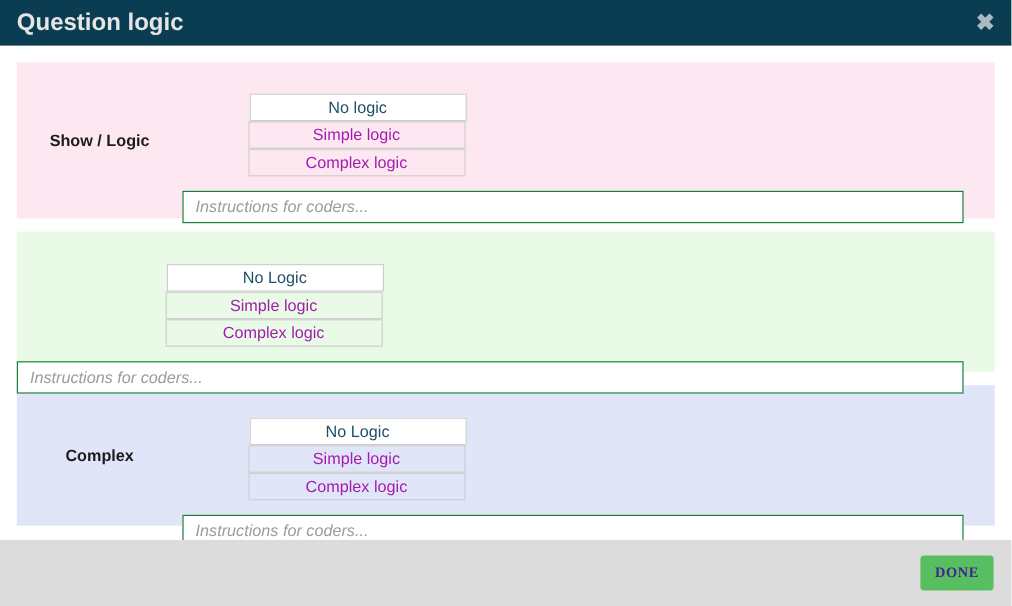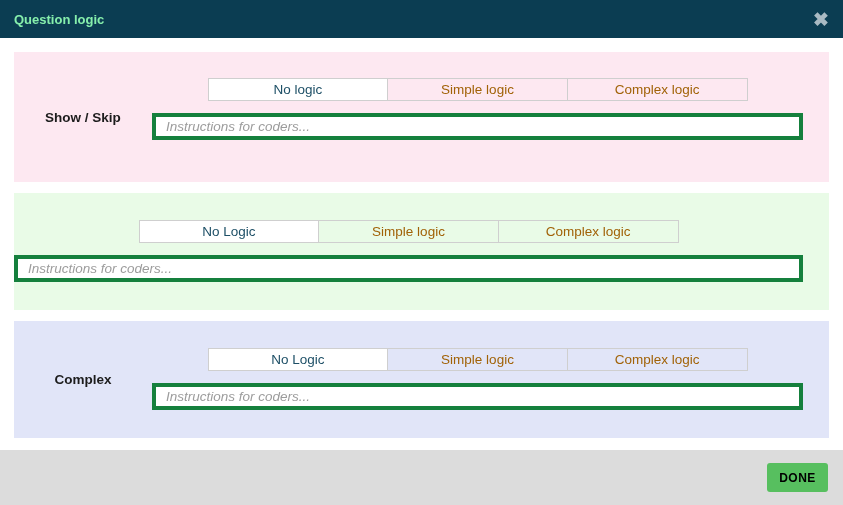--- a/index.html
+++ b/index.html
@@ -9,87 +9,87 @@
     font-family:"Liberation Sans", sans-serif;
   }
   .modal{width:843px;height:505px;display:flex;flex-direction:column;}
 
   
   .modal-header{
     height:38px;flex-shrink:0;
     display:flex;align-items:center;justify-content:space-between;
     padding:0 14px;
   }
-  .modal-title{color:#86efac;font-size:13px;font-weight:600;}
+  .modal-title{color:#e5e5e5;font-size:20px;font-weight:600;}
   .close-btn{
     color:#a9bac3;font-size:19px;font-weight:700;line-height:1;
     cursor:pointer;user-select:none;
   }
 
   
   .modal-body{padding:14px 14px 0 14px;}
   .logic-section{display:flex;margin-bottom:11px;}
   .section-0{height:130px;}
   .section-1,.section-2{height:117px;}
   .section-label{
     width:138px;flex-shrink:0;
     display:flex;align-items:center;justify-content:center;
     font-size:13.5px;font-weight:600;color:#1c1c1c;
   }
   .section-content{flex:1;padding-right:26px;}
   .section-0 .section-content{padding-top:26px;}
   .section-1 .section-content,.section-2 .section-content{padding-top:27px;}
 
   
-  .toggle-group{width:540px;margin:0 auto;display:flex;}
+  .toggle-group{width:540px;margin:0 auto;display:flex;flex-direction:column;}
   .toggle-btn{
     width:181px;height:23px;box-sizing:border-box;
     border:1px solid #cfcfcf;background:transparent;
-    color:#a16207;font-size:13.5px;font-family:inherit;
+    color:#a21caf;font-size:13.5px;font-family:inherit;
     padding:0;margin-left:-1px;cursor:pointer;line-height:21px;
   }
   .toggle-btn:first-child{margin-left:0;}
   .toggle-btn.selected{background:#ffffff;color:#1d4f66;}
 
   
   .instructions-input{
     display:block;width:100%;box-sizing:border-box;height:27px;
-    margin-top:12px;border:4px solid #15803d;background:#ffffff;
+    margin-top:12px;border:1px solid #15803d;background:#ffffff;
     padding:0 10px;font-size:13.5px;font-style:italic;color:#444444;
     font-family:inherit;outline:none;
   }
   .instructions-input::placeholder{color:#9c9c9c;font-style:italic;opacity:1;}
 
   
   .modal-footer{
     margin-top:auto;height:55px;flex-shrink:0;
     display:flex;align-items:center;justify-content:flex-end;
     padding:0 15px;box-sizing:border-box;
   }
   .done-btn{
     min-width:61px;height:29px;padding:0 12px;
     border:none;border-radius:3px;
-    color:#000000;font-size:12px;font-weight:700;letter-spacing:.5px;
-    font-family:Liberation Sans, sans-serif;cursor:pointer;margin-left:30px;
+    color:#4c1d95;font-size:12px;font-weight:700;letter-spacing:.5px;
+    font-family:Liberation Serif, serif;cursor:pointer;margin-left:30px;
   }
 </style>
 </head>
 <body>
 
 <div class="modal">
 
   <header class="modal-header" style="background-color: rgb(11, 61, 82);">
     <span class="modal-title">Question logic</span>
     <span class="close-btn">✖</span>
   </header>
 
   <div class="modal-body">
 
     <section class="logic-section section-0" style="background-color: rgb(253, 232, 241);">
-      <div class="section-label">Show / Skip</div>
+      <div class="section-label">Show / Logic</div>
       <div class="section-content">
         <div class="toggle-group">
           <button class="toggle-btn selected">No logic</button>
           <button class="toggle-btn">Simple logic</button>
           <button class="toggle-btn">Complex logic</button>
         </div>
         <input class="instructions-input" type="text" placeholder="Instructions for coders..." style="">
       </div>
     </section>
 

